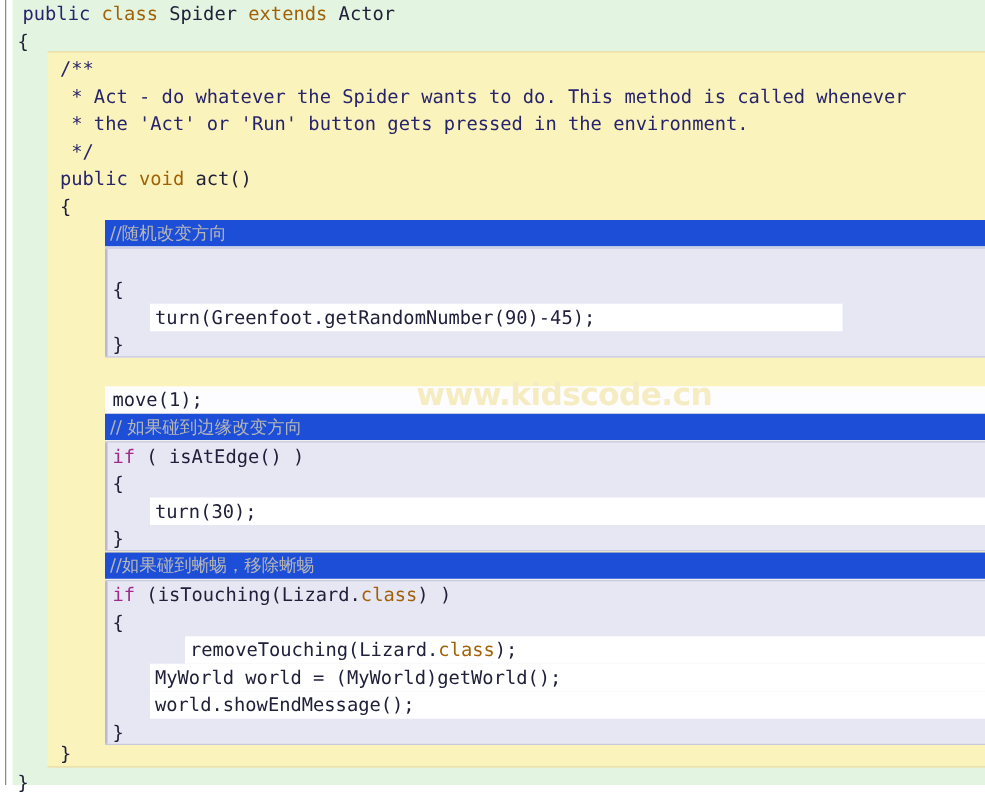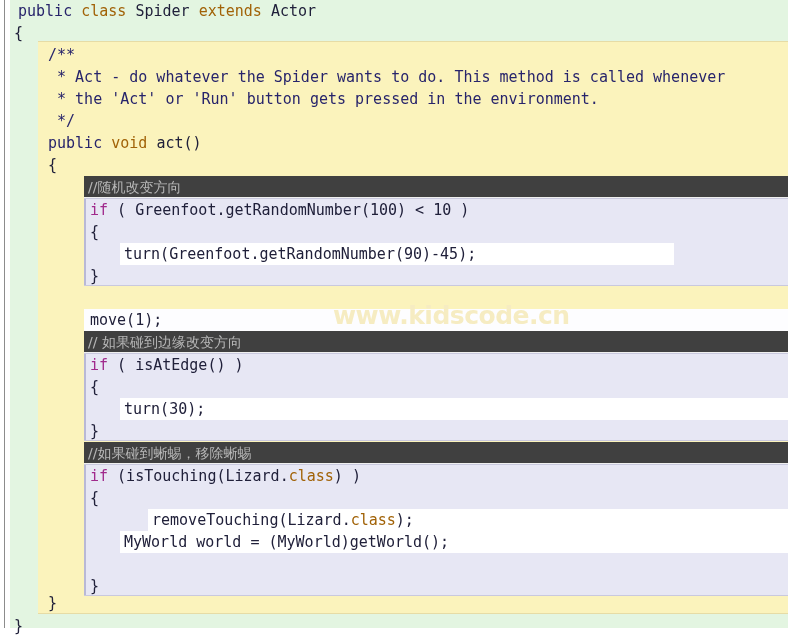--- a/index.html
+++ b/index.html
@@ -93,21 +93,21 @@
     height: 22px;
     line-height: 22px;
     font-family: "DejaVu Sans Mono", "Liberation Mono", monospace;
     font-size: 15px;
     padding-left: 4px;
   }
 
   
   .cmt {
     position: absolute;
-    background: #404040;
+    background: #1d4ed8;
     color: #b6b6b6;
     white-space: pre;
     height: 22px;
     line-height: 22px;
     box-sizing: border-box;
     padding-left: 4px;
     font-family: "DejaVu Sans", "Liberation Sans", sans-serif;
     font-size: 14px;
     border-bottom: 1px solid #f0f0f0;
   }
@@ -162,21 +162,20 @@
 
   <div class="ln" style="left:48px; top:132px;"><span class="kw-mod">public</span> <span class="kw">void</span> <span class="plain">act()</span></div>
 
   <div class="ln plain" style="left:48px; top:154px;">{</div>
 
   <div class="cmt" style="left:84px; top:176px; width:704px;">//随机改变方向</div>
 
   <div class="blk" style="left:84px; top:198px; width:704px; height:88px;"></div>
   <div class="blk-bar" style="left:84px; top:199px; height:86px;"></div>
 
-  <div class="ln" style="left:90px; top:199px;"><span class="kw-if">if</span><span class="plain"> ( Greenfoot.getRandomNumber(100) &lt; 10 )</span></div>
   <div class="ln plain" style="left:90px; top:221px;">{</div>
 
   <div class="slot plain" style="left:120px; top:243px; width:554px;">turn(Greenfoot.getRandomNumber(90)-45);</div>
 
   <div class="ln plain" style="left:90px; top:265px;">}</div>
 
 
   <div class="blk-plain" style="left:84px; top:309px; width:704px; height:22px;"></div>
   <div class="ln plain" style="left:90px; top:309px;">move(1);</div>
 
@@ -195,20 +194,21 @@
   <div class="cmt" style="left:84px; top:442px; width:780px;">//如果碰到蜥蜴，移除蜥蜴</div>
 
   <div class="blk" style="left:84px; top:464px; width:704px; height:132px;"></div>
   <div class="blk-bar" style="left:84px; top:465px; height:130px;"></div>
 
   <div class="ln" style="left:90px; top:465px;"><span class="kw-if">if</span><span class="plain"> (isTouching(Lizard.</span><span class="kw">class</span><span class="plain">) )</span></div>
   <div class="ln plain" style="left:90px; top:487px;">{</div>
 
   <div class="slot" style="left:120px; top:509px; width:748px;margin-left:28px;"><span class="plain">removeTouching(Lizard.</span><span class="kw">class</span><span class="plain">);</span></div>
   <div class="slot plain" style="left:120px; top:531px; width:668px;">MyWorld world = (MyWorld)getWorld();</div>
+  <div class="slot plain" style="left:120px; top:553px; width:668px;">world.showEndMessage();</div>
 
   <div class="ln plain" style="left:90px; top:575px;">}</div>
 
   <div class="ln plain" style="left:48px; top:592px;">}</div>
 
   <div class="ln plain" style="left:14px; top:615px;">}</div>
 
   <div id="watermark">www.kidscode.cn</div>
 
 </div>

